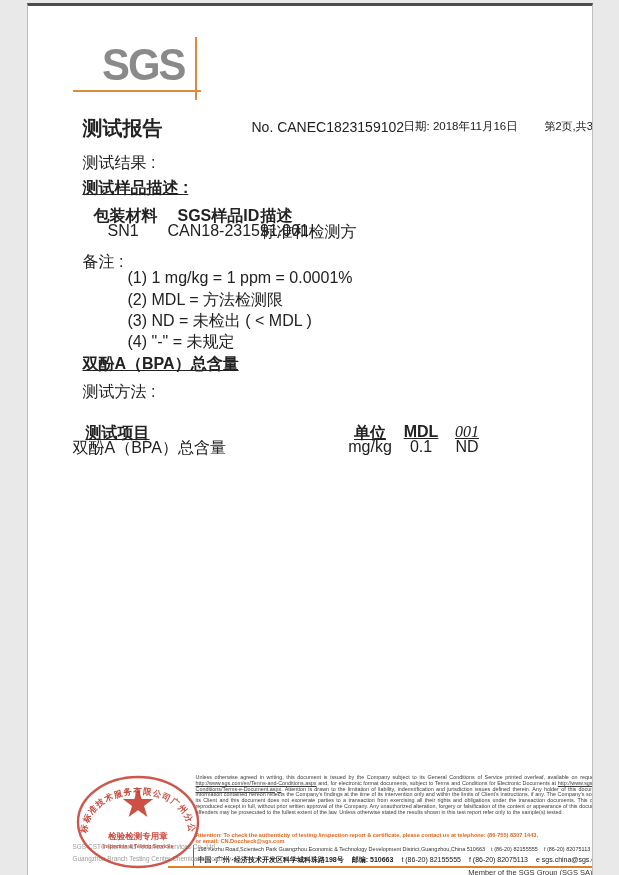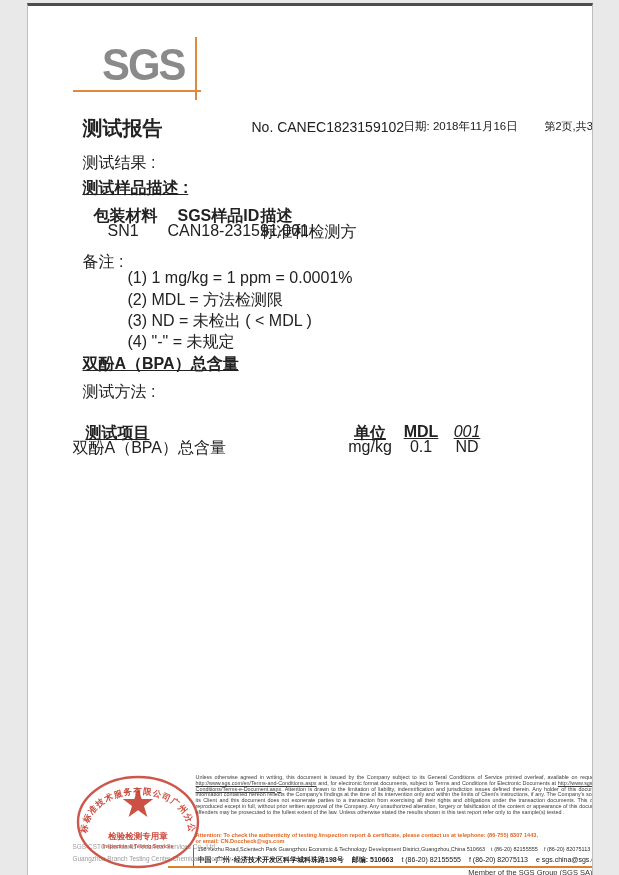--- a/index.html
+++ b/index.html
@@ -13,21 +13,21 @@
   .logo-hline{left:45px;top:84px;width:128px;height:2px;background:#dd8a3d;}
   .logo-vline{left:167px;top:31px;width:2px;height:63px;background:#dd8a3d;}
   
   .doc-title{left:55px;top:109px;font-size:20px;font-weight:bold;}
   .report-no{left:224px;top:113px;font-size:14px;}
   .report-date{left:376px;top:113px;font-size:11.5px;}
   .page-info{left:517px;top:113px;font-size:11px;}
   .body-txt{font-size:16px;}
   .bold{font-weight:bold;}
   .und{text-decoration:underline;}
-  .ital{font-style:italic;}
+  .ital{font-style:italic;font-family:Liberation Serif, serif;}
   .result-label{left:55px;top:147px;}
   .sample-desc-label{left:55px;top:172px;}
   
   .s-th1{left:66px;top:200px;} .s-th2{left:150px;top:200px;} .s-th3{left:233px;top:200px;}
   .s-td1{left:80px;top:216px;} .s-td2{left:140px;top:216px;} .s-td3{left:233px;top:216px;}
   .notes-label{left:55px;top:246px;}
   .note-0{left:100px;top:263px;} .note-1{left:100px;top:284px;}
   .note-2{left:100px;top:305px;} .note-3{left:100px;top:326px;}
   .bpa-title{left:55px;top:348px;}
   .method-label{left:55px;top:376px;}

